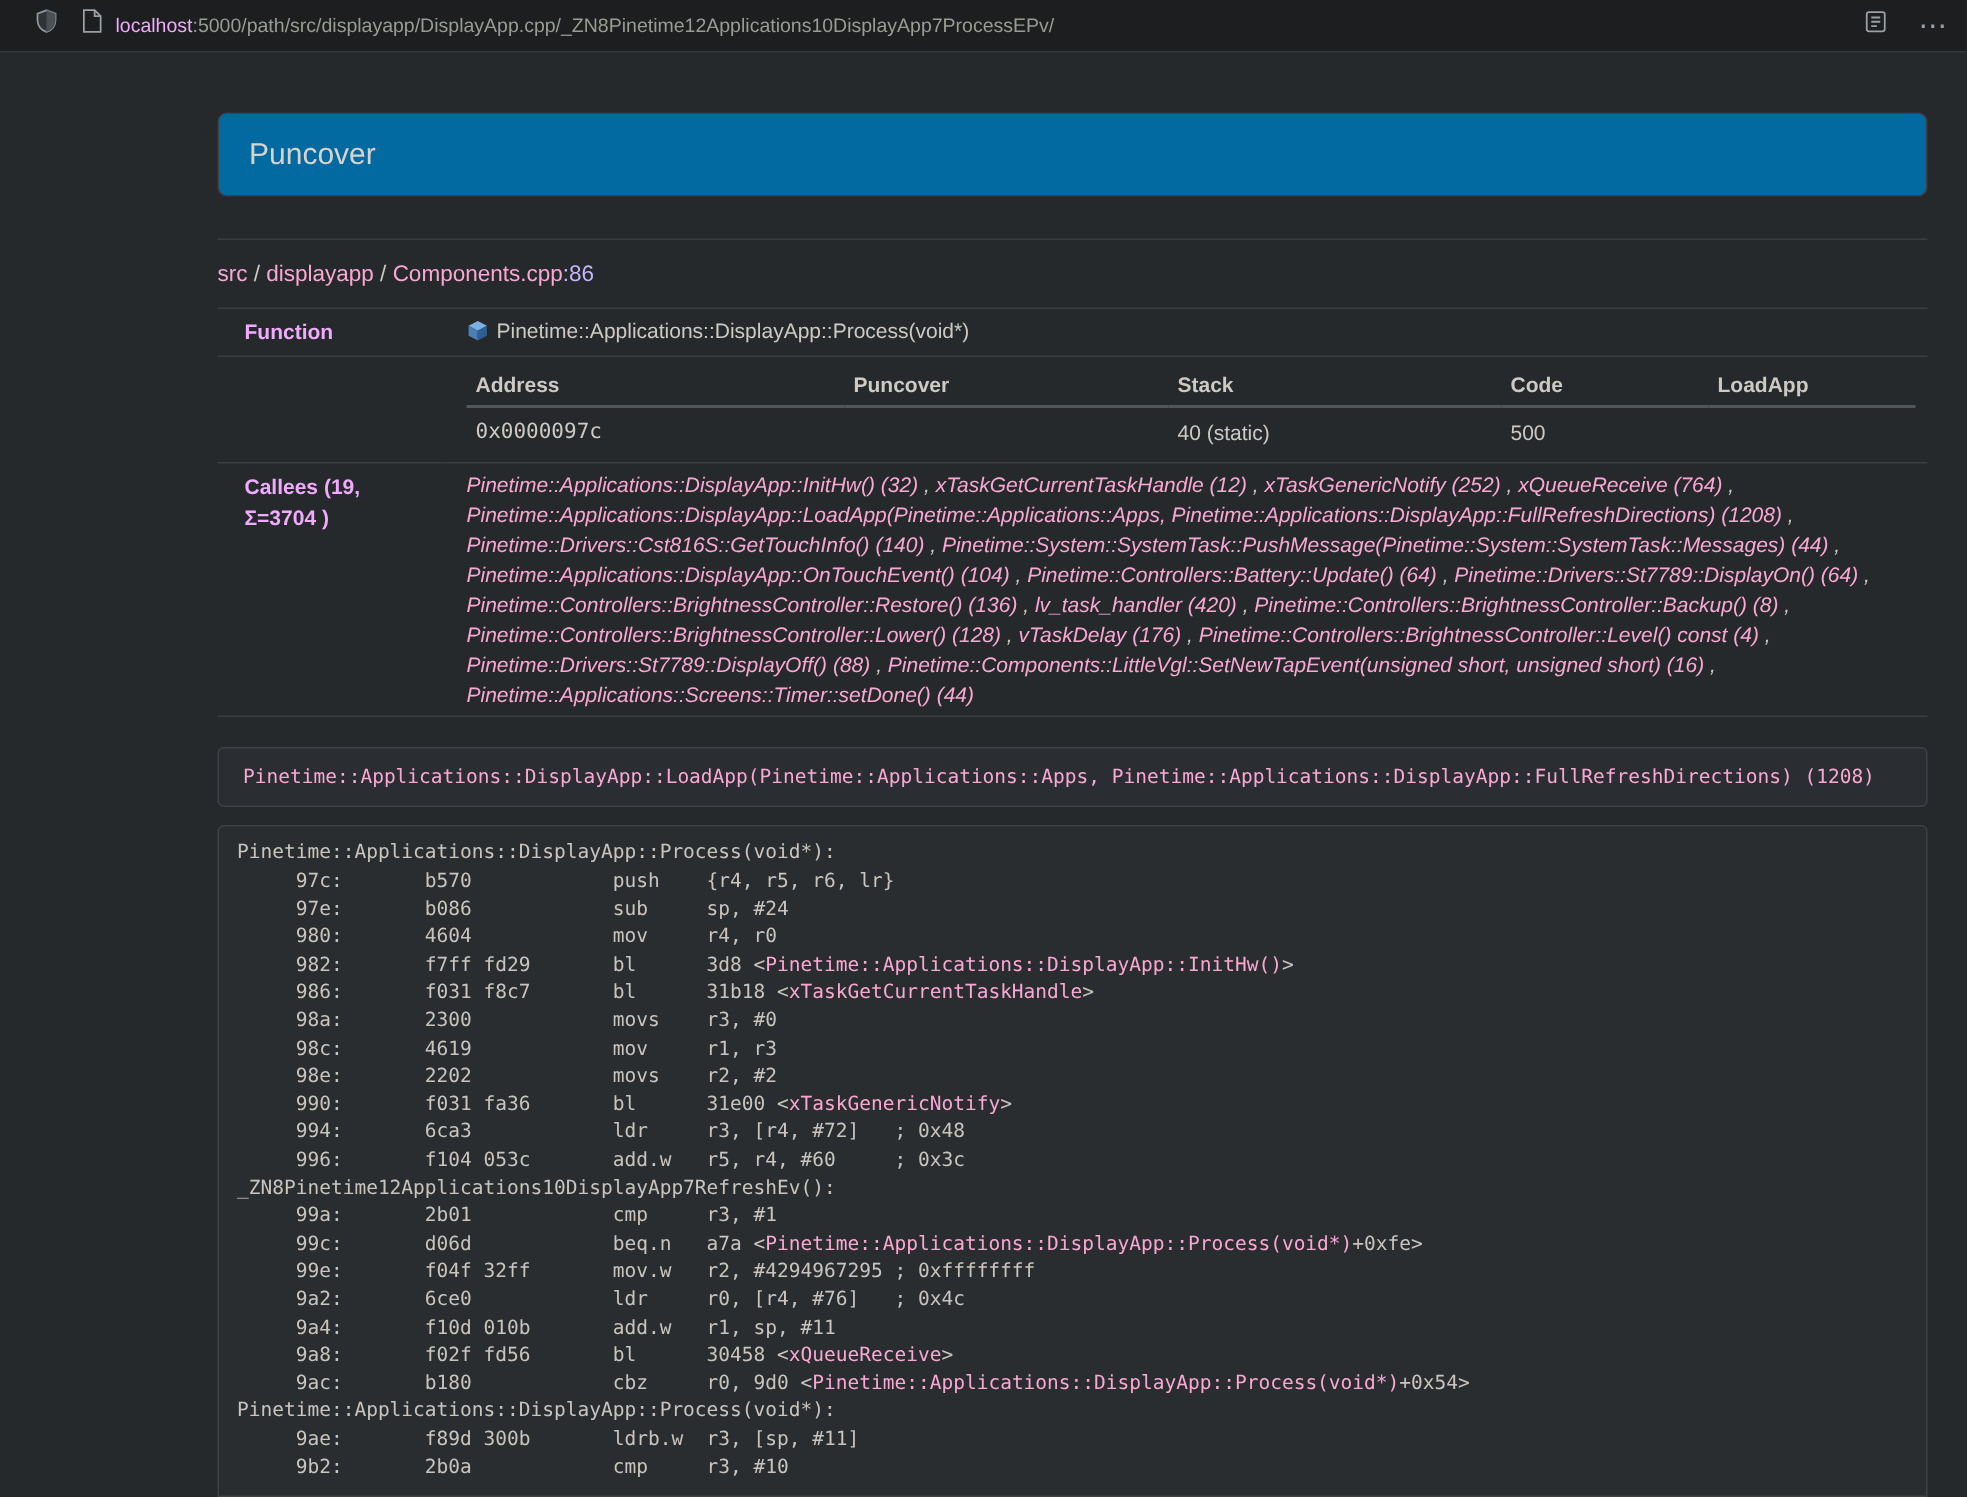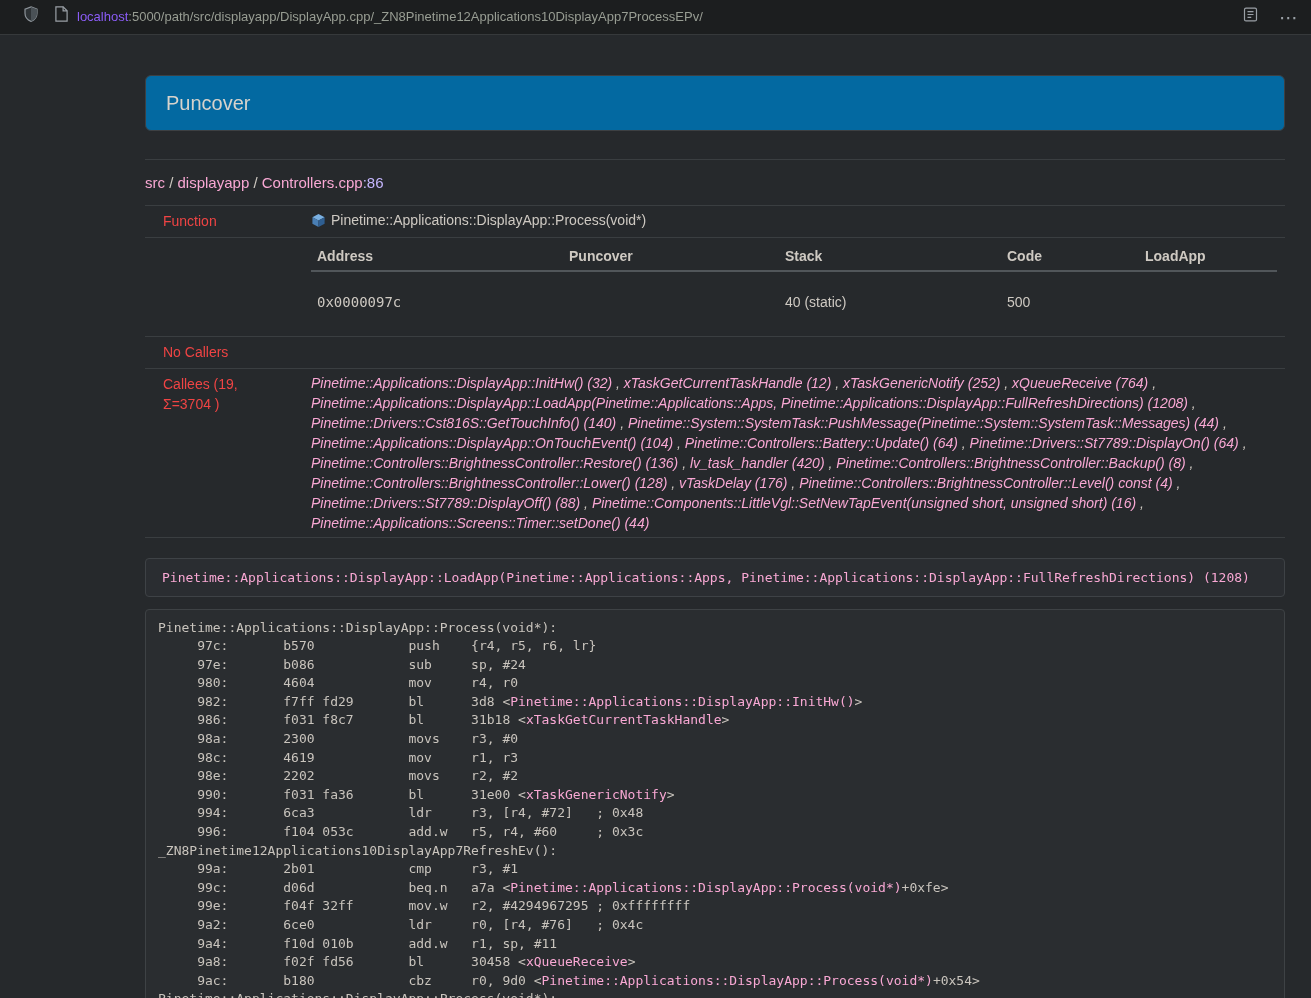--- a/index.html
+++ b/index.html
@@ -16,21 +16,21 @@
     position:relative; height:35px; background:#1c1e1f;
     border-bottom:1px solid #36393b;
     display:flex; align-items:center;
   }
   .browser-bar .shield { margin-left:22px; flex:0 0 auto; cursor:pointer; }
   .browser-bar .pageicon { margin-left:15px; flex:0 0 auto; }
   .url {
     margin-left:9px; font-size:13px; color:#989d93; white-space:nowrap;
     overflow:hidden; max-width:1100px; cursor:text;
   }
-  .url .host { color:#8b5cf6; }
+  .url .host { color:#f0abfc; }
   .bar-right { position:absolute; right:12px; top:0; height:35px; display:flex; align-items:center; gap:21px; }
   .menu-dots { color:#9aa0a6; font-size:19px; line-height:1; cursor:pointer; letter-spacing:1px; }
 
   
   .container { width:1140px; margin-left:145px; padding-top:40px; }
 
   .jumbotron {
     background:#0369a1; border:1px solid #3d4043; border-radius:6px;
     padding:13px 20px;
   }
@@ -40,29 +40,29 @@
 
   .breadcrumb { margin:12px 0 0 0; font-size:15px; }
   .breadcrumb .sep { color:#cec9c2; }
   .breadcrumb .lineno { color:#c4b5fd; }
 
   table.symbol { width:100%; border-collapse:collapse; margin-top:12px; border-bottom:1px solid #3a3e41; }
   table.symbol > tbody > tr > th,
   table.symbol > tbody > tr > td {
     border-top:1px solid #3a3e41; text-align:left; vertical-align:top;
   }
-  th.rowlabel { width:150px; padding:5px 8px 5px 18px; font-weight:normal; color:#ef4444;margin-top:32px; }
+  th.rowlabel { width:150px; padding:5px 8px 5px 18px; font-weight:bold; color:#f0abfc;margin-top:32px; }
   td.rowcontent { padding:4px 8px 4px 16px; }
 
   table.detail { width:100%; border-collapse:collapse; }
   table.detail th {
     font-weight:bold; text-align:left; padding:4px 6px;
     border-bottom:2px solid #51565a;
   }
-  table.detail td { padding:20px 6px; }
+  table.detail td { padding:6px 6px; }
 
   .mono { font-family:"DejaVu Sans Mono","Liberation Mono",monospace; }
 
   .ticon { display:inline-block; vertical-align:-3px; margin-right:5px; }
 
   .callees { line-height:20px;font-style:italic; }
 
   .highlight {
     margin-top:20px; background:#2a2d31; border:1px solid #3e4246; border-radius:4px;
     padding:9px 16px; font-size:13px; line-height:19px;
@@ -106,21 +106,21 @@
 </div>
 
 <div class="container">
 
   <div class="jumbotron">
     <h1>Puncover</h1>
   </div>
 
   <hr class="rule">
 
-  <div class="breadcrumb"><a href="#">src</a><span class="sep"> / </span><a href="#">displayapp</a><span class="sep"> / </span><a href="#">Controllers.cpp</a><span class="lineno">:86</span></div>
+  <div class="breadcrumb"><a href="#">src</a><span class="sep"> / </span><a href="#">displayapp</a><span class="sep"> / </span><a href="#">Components.cpp</a><span class="lineno">:86</span></div>
 
   <table class="symbol">
     <tbody>
       <tr>
         <th class="rowlabel">Function</th>
         <td class="rowcontent">
           <span class="ticon">
             <svg width="15" height="15" viewBox="0 0 16 16">
               <path d="M8 1 L14.5 4.5 L8 8 L1.5 4.5 Z" fill="#7ab0e2"></path>
               <path d="M1.5 4.5 L8 8 L8 15 L1.5 11.5 Z" fill="#4a7fb5"></path>
@@ -153,24 +153,20 @@
                 <td></td>
                 <td>40 (static)</td>
                 <td>500</td>
                 <td></td>
               </tr>
             </tbody>
           </table>
         </td>
       </tr>
       <tr>
-        <th class="rowlabel">No Callers</th>
-        <td class="rowcontent"></td>
-      </tr>
-      <tr>
         <th class="rowlabel">Callees (19, Σ=3704 )</th>
         <td class="rowcontent callees"><a href="#">Pinetime::Applications::DisplayApp::InitHw() (32)</a> , <a href="#">xTaskGetCurrentTaskHandle (12)</a> , <a href="#">xTaskGenericNotify (252)</a> , <a href="#">xQueueReceive (764)</a> , <a href="#">Pinetime::Applications::DisplayApp::LoadApp(Pinetime::Applications::Apps, Pinetime::Applications::DisplayApp::FullRefreshDirections) (1208)</a> , <a href="#">Pinetime::Drivers::Cst816S::GetTouchInfo() (140)</a> , <a href="#">Pinetime::System::SystemTask::PushMessage(Pinetime::System::SystemTask::Messages) (44)</a> , <a href="#">Pinetime::Applications::DisplayApp::OnTouchEvent() (104)</a> , <a href="#">Pinetime::Controllers::Battery::Update() (64)</a> , <a href="#">Pinetime::Drivers::St7789::DisplayOn() (64)</a> , <a href="#">Pinetime::Controllers::BrightnessController::Restore() (136)</a> , <a href="#">lv_task_handler (420)</a> , <a href="#">Pinetime::Controllers::BrightnessController::Backup() (8)</a> , <a href="#">Pinetime::Controllers::BrightnessController::Lower() (128)</a> , <a href="#">vTaskDelay (176)</a> , <a href="#">Pinetime::Controllers::BrightnessController::Level() const (4)</a> , <a href="#">Pinetime::Drivers::St7789::DisplayOff() (88)</a> , <a href="#">Pinetime::Components::LittleVgl::SetNewTapEvent(unsigned short, unsigned short) (16)</a> , <a href="#">Pinetime::Applications::Screens::Timer::setDone() (44)</a></td>
       </tr>
     </tbody>
   </table>
 
   <div class="highlight">
     <a href="#">Pinetime::Applications::DisplayApp::LoadApp(Pinetime::Applications::Apps, Pinetime::Applications::DisplayApp::FullRefreshDirections) (1208)</a>
   </div>
 

